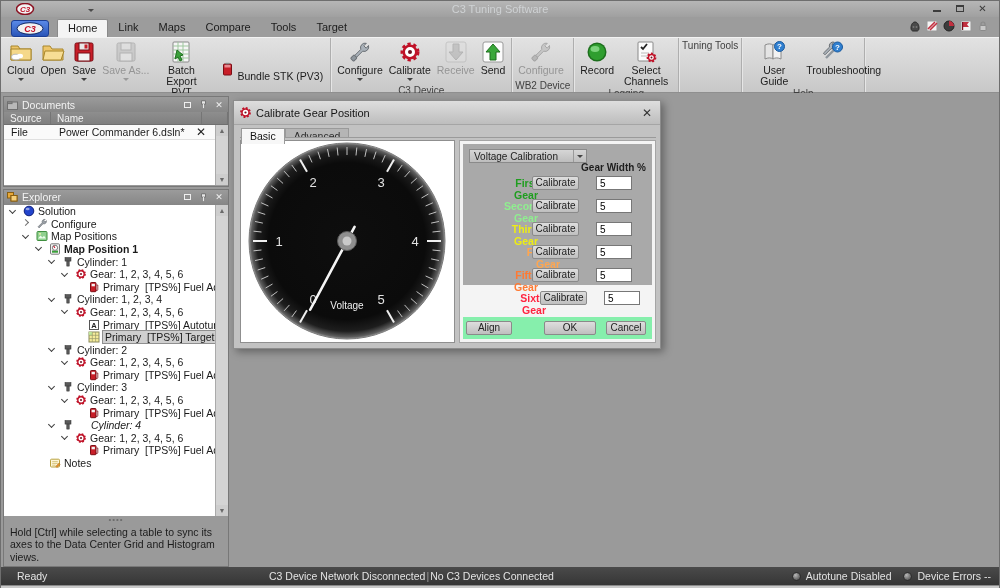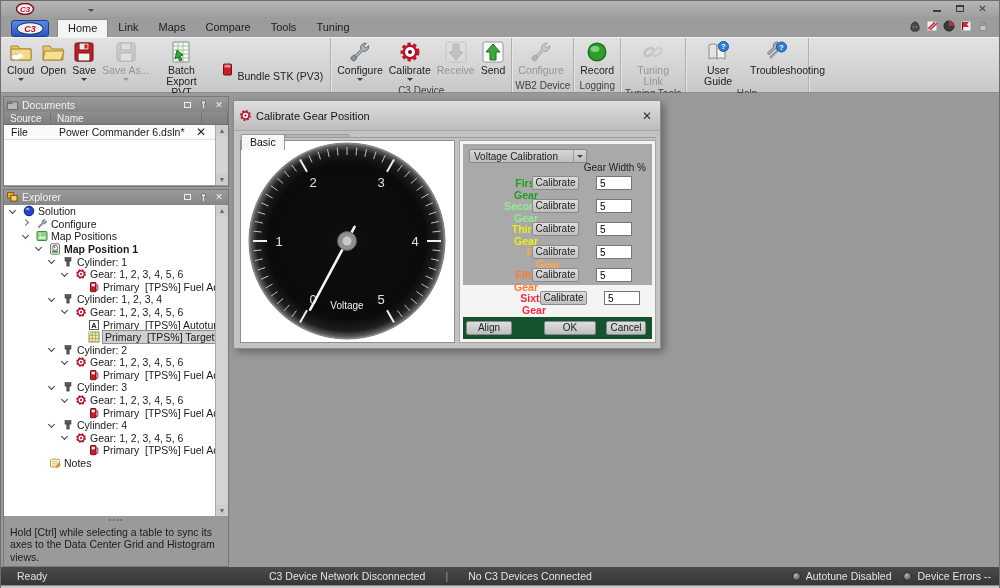--- a/index.html
+++ b/index.html
@@ -67,68 +67,69 @@
   .chev { width:5px; height:5px; border-right:1.4px solid #3f3f3f; border-bottom:1.4px solid #3f3f3f; display:inline-block; position:absolute; top:3px; }
   .chev.open { transform:rotate(45deg); }
   .chev.closed { transform:rotate(-45deg); border-color:#6f6f6f; }
   .ticon { width:12px; height:12px; position:absolute; top:0.5px; }
   .tlabel { position:absolute; top:0.5px; line-height:12px; }
   .splitter { height:7px; display:flex; align-items:center; justify-content:center; color:#6d6d6d; font-size:8px; letter-spacing:1px; background:#9a9a9a; }
   .hint { flex:1; padding:3px 6px; font-size:10.5px; color:#1c1c1c; line-height:1.18; background:#9a9a9a; }
 
   
   .dialog { position:absolute; left:232px; top:7px; width:428px; height:249px; background:#c2c2c2; border:1px solid #8c8c8c; box-shadow:3px 3px 8px rgba(0,0,0,.35); }
-  .dlg-title { height:30px; background:linear-gradient(#dedede,#bdbdbd); display:flex; align-items:center; padding:0 5px; gap:4px; font-size:11px; color:#161616; border-bottom:1px solid #a5a5a5; }
+  .dlg-title { height:24px; background:linear-gradient(#dedede,#bdbdbd); display:flex; align-items:center; padding:0 5px; gap:4px; font-size:11px; color:#161616; border-bottom:1px solid #a5a5a5; }
   .dlg-title .grow { flex:1; }
   .dlg-x { font-size:12px; color:#333; padding:0 3px; }
   .dlg-tabs { display:flex; margin:3px 0 0 7px; height:16px; }
   .dtab { padding:1px 8px 0; font-size:10.5px; color:#2e2e2e; border:1px solid #9a9a9a; border-bottom:none; background:#b5b5b5; }
   .dtab.active { background:#f7f7f7; color:#111; position:relative; z-index:2; }
   .dlg-content { position:absolute; left:6px; top:36px; width:416px; height:206px; border-top:1px solid #9a9a9a; background:#c2c2c2; padding-top:2px; display:flex; gap:4px; }
   .gauge-box { width:215px; height:203px; background:#fff; border:1px solid #8f8f8f; }
   .right-box { width:213px; height:203px; background:#f4f4f4; border:1px solid #a5a5a5; padding:3px; display:flex; flex-direction:column; }
   .right-inner { flex:1; background:#a9a9a9; position:relative; }
   .combo { position:absolute; left:6px; top:5px; width:118px; height:14px; background:linear-gradient(#d6d6d6,#bdbdbd); border:1px solid #8a8a8a; display:flex; align-items:center; font-size:10px; color:#222; }
   .combo-text { flex:1; padding-left:4px; }
   .combo-arrow { width:13px; height:100%; border-left:1px solid #9a9a9a; display:flex; align-items:center; justify-content:center; }
   .combo-arrow i { width:0; height:0; border:3px solid transparent; border-top-color:#444; margin-top:3px; }
-  .gw-header { position:absolute; right:6px; top:18px; font-size:10px; font-weight:normal; color:#1d1d1d; }
+  .gw-header { position:absolute; right:6px; top:18px; font-size:10px; font-weight:bold; color:#1d1d1d; }
   .gear-row { position:absolute; height:14px; left:0; right:0; }
   .gear-label { position:absolute; left:12px; width:63px; text-align:right; font-size:10.5px; font-weight:bold; top:1px;padding-left:29px; }
   .cal-btn { position:absolute; left:69px; width:47px; height:14px; background:linear-gradient(#dedede,#bfbfbf); border:1px solid #8a8a8a; border-radius:2px; font-size:10px; color:#222; text-align:center; line-height:12px; }
   .gw-input { position:absolute; left:133px; width:36px; height:14px; border:1px solid #777; background:#fff; font-size:10px; font-family:"Liberation Sans",sans-serif; padding-left:3px; }
-  .dlg-footer { height:22px; background:#14532d; position:relative;margin-top:32px; }
+  .dlg-footer { height:22px; background:#86efac; position:relative;margin-top:32px; }
   .foot-btn { position:absolute; top:4px; height:14px; background:linear-gradient(#dedede,#bfbfbf); border:1px solid #8a8a8a; border-radius:2px; font-size:10px; color:#222; text-align:center; line-height:12px; }
   #btn-align { left:3px; width:46px; }
   #btn-ok { left:81px; width:52px; }
   #btn-cancel { left:143px; width:40px; }
 
   
   .statusbar { height:18px; background:linear-gradient(#4a4a4a,#363636); color:#e3e3e3; font-size:10.5px; display:flex; align-items:center; position:relative; }
   .sb-ready { margin-left:16px; }
-  .sb-center { position:absolute; left:268px; display:flex; gap:20px; align-items:center; }
+  .sb-center { position:absolute; left:268px; display:flex; gap:1px; align-items:center; }
   .sb-sep { color:#9a9a9a; }
   .sb-right { position:absolute; right:8px; display:flex; gap:12px; align-items:center; }
   .sb-item { display:flex; gap:5px; align-items:center; }
   .sb-dot { width:9px; height:9px; border-radius:50%; background:radial-gradient(circle at 35% 30%, #b8b8b8, #6f6f6f 60%, #4a4a4a); border:1px solid #2d2d2d; }
   .bottom-strip { height:4px; background:#c9c9c9; border-top:1px solid #8a8a8a; }
 </style>
 </head>
 <body>
 
 <div class="window">
 
   <div class="titlebar">
     <span class="qat-logo">
       <svg viewBox="0 0 20 12" width="20" height="12">
           <ellipse cx="9" cy="6" rx="8.5" ry="5.5" fill="#f2f2f2" stroke="#8a1020" stroke-width="1.5"></ellipse>
           <text x="9" y="9" font-size="8" font-weight="bold" font-style="italic" text-anchor="middle" fill="#c01228" font-family="Liberation Sans">C3</text>
         </svg>
     </span>
     <span class="qat-caret"></span>
+    <div class="win-title">C3 Tuning Software</div>
     <div class="win-buttons">
       <span class="win-btn">
           <span class="min-glyph"></span>
         </span>
       <span class="win-btn">
           <span class="max-glyph"></span>
         </span>
       <span class="win-btn">✕</span>
     </div>
   </div>
@@ -139,21 +140,21 @@
           <ellipse cx="15" cy="6.5" rx="13" ry="5.8" fill="#f2f2f2" stroke="#122a66" stroke-width="1"></ellipse>
           <text x="15" y="10" font-size="9" font-weight="bold" font-style="italic" text-anchor="middle" fill="#c01228" font-family="Liberation Sans">C3</text>
         </svg>
     </div>
     <div id="tabs" style="display:flex;">
         <div class="tab active">Home</div>
         <div class="tab">Link</div>
         <div class="tab">Maps</div>
         <div class="tab">Compare</div>
         <div class="tab">Tools</div>
-        <div class="tab">Tuning</div>
+        <div class="tab">Target</div>
       </div>
     <div class="titlebar-badges">
       <span class="badge"><svg viewBox="0 0 12 12">
             <path d="M2 8c0-3.5 1.8-6 4-6s4 2.5 4 6c0 2-1 3-2 3H4c-1 0-2-1-2-3z" fill="#4a4a4a" stroke="#2a2a2a"></path>
             <circle cx="4.5" cy="7" r="1" fill="#777"></circle>
             <circle cx="7.5" cy="7" r="1" fill="#777"></circle>
           </svg></span>
       <span class="badge"><svg viewBox="0 0 12 12">
             <rect x="1" y="1" width="10" height="10" fill="#f4f4f4" stroke="#999"></rect>
             <path d="M2 9L9 2M4 10L11 3" stroke="#c23040" stroke-width="1.6"></path>
@@ -283,33 +284,35 @@
       <div class="rgroup">
         <div class="rbuttons">
           <div class="rbtn">
             <span class="ricon"><svg viewBox="0 0 24 24">
                 <circle cx="12" cy="12" r="9.5" fill="#1d6f1d"></circle>
                 <circle cx="12" cy="12" r="8" fill="#2f9e2f"></circle>
                 <ellipse cx="10" cy="9" rx="4.5" ry="3" fill="#8fe08f" opacity="0.8"></ellipse>
               </svg></span>
             <div class="rlabel">Record</div>
           </div>
+          <div class="rbtn">
+            <span class="ricon"><svg viewBox="0 0 24 24">
+                <rect x="4" y="2" width="15" height="19" rx="1" fill="#fbfbfb" stroke="#8a8a8a"></rect>
+                <path d="M7 7l2 2 4-5" fill="none" stroke="#222" stroke-width="1.8"></path>
+                <path d="M7 13h8M7 16h8" stroke="#bbb"></path>
+                <circle cx="17.5" cy="17.5" r="3.6" fill="none" stroke="#c01228" stroke-width="2.6" stroke-dasharray="1.8 1.4"></circle>
+                <circle cx="17.5" cy="17.5" r="3" fill="#fff" stroke="#c01228" stroke-width="1.4"></circle>
+                <circle cx="17.5" cy="17.5" r="1" fill="#701020"></circle>
+              </svg></span>
+            <div class="rlabel">Select Channels</div>
+          </div>
         </div>
         <div class="rgroup-label">Logging</div>
       </div>
       <div class="rgroup">
-        <div class="rbuttons">
-          <div class="rbtn disabled">
-            <span class="ricon"><svg viewBox="0 0 24 24">
-                <rect x="3" y="9" width="10" height="6" rx="3" transform="rotate(-35 8 12)" fill="none" stroke="#a8a8a8" stroke-width="2.4"></rect>
-                <rect x="11" y="9" width="10" height="6" rx="3" transform="rotate(-35 16 12)" fill="none" stroke="#bdbdbd" stroke-width="2.4"></rect>
-              </svg></span>
-            <div class="rlabel">Tuning Link</div>
-          </div>
-        </div>
         <div class="rgroup-label">Tuning Tools</div>
       </div>
       <div class="rgroup">
         <div class="rbuttons">
           <div class="rbtn">
             <span class="ricon"><svg viewBox="0 0 24 24">
                 <path d="M3 5c3-1.5 6-1.5 8 0v14c-2-1.5-5-1.5-8 0z" fill="#e4e4e4" stroke="#8a8a8a"></path>
                 <path d="M19 5c-3-1.5-6-1.5-8 0v14c2-1.5 5-1.5 8 0z" fill="#f2f2f2" stroke="#8a8a8a"></path>
                 <circle cx="17.5" cy="6.5" r="5" fill="#2f7fd0" stroke="#1a5a9e"></circle>
                 <text x="17.5" y="9.4" font-size="8" font-weight="bold" text-anchor="middle" fill="#fff" font-family="Liberation Sans">?</text>
@@ -465,21 +468,21 @@
                   <circle cx="6" cy="6" r="1" fill="#701020"></circle>
                 </svg></span><span class="tlabel" style="left: 86px;">Gear: 1, 2, 3, 4, 5, 6</span></div>
             <div class="tree-row"><span class="ticon" style="left: 84px;"><svg viewBox="0 0 12 12">
                   <rect x="2.5" y="1.5" width="5.5" height="9.2" rx=".8" fill="#c81e28" stroke="#7a0d14"></rect>
                   <rect x="3.6" y="2.8" width="3.3" height="2.5" fill="#f2f2f2"></rect>
                   <path d="M8.5 4h1.3v4.5a1 1 0 0 1-2 0" fill="none" stroke="#7a0d14" stroke-width=".8"></path>
                 </svg></span><span class="tlabel" style="left: 99px;">Primary  [TPS%] Fuel Adj (%)</span></div>
             <div class="tree-row"><span class="chev open" style="left: 45px;"></span><span class="ticon" style="left: 58px;"><svg viewBox="0 0 12 12">
                   <rect x="3" y="1.5" width="6" height="3.6" fill="#5a5a5a" stroke="#2e2e2e" stroke-width=".5"></rect>
                   <rect x="4.8" y="5.1" width="2.4" height="5" fill="#5a5a5a" stroke="#2e2e2e" stroke-width=".5"></rect>
-                </svg></span><span class="tlabel" style="left: 73px;">Cylinder: 4</span></div>
+                </svg></span><span class="tlabel" style="left: 87px; font-style: italic;">Cylinder: 4</span></div>
             <div class="tree-row"><span class="chev open" style="left: 58px;"></span><span class="ticon" style="left: 71px;"><svg viewBox="0 0 12 12">
                   <circle cx="6" cy="6" r="3.6" fill="none" stroke="#c01228" stroke-width="2.5" stroke-dasharray="1.6 1.25"></circle>
                   <circle cx="6" cy="6" r="3.2" fill="#fff" stroke="#c01228" stroke-width="1.4"></circle>
                   <circle cx="6" cy="6" r="1" fill="#701020"></circle>
                 </svg></span><span class="tlabel" style="left: 86px;">Gear: 1, 2, 3, 4, 5, 6</span></div>
             <div class="tree-row"><span class="ticon" style="left: 84px;"><svg viewBox="0 0 12 12">
                   <rect x="2.5" y="1.5" width="5.5" height="9.2" rx=".8" fill="#c81e28" stroke="#7a0d14"></rect>
                   <rect x="3.6" y="2.8" width="3.3" height="2.5" fill="#f2f2f2"></rect>
                   <path d="M8.5 4h1.3v4.5a1 1 0 0 1-2 0" fill="none" stroke="#7a0d14" stroke-width=".8"></path>
                 </svg></span><span class="tlabel" style="left: 99px;">Primary  [TPS%] Fuel Adj (%)</span></div>

